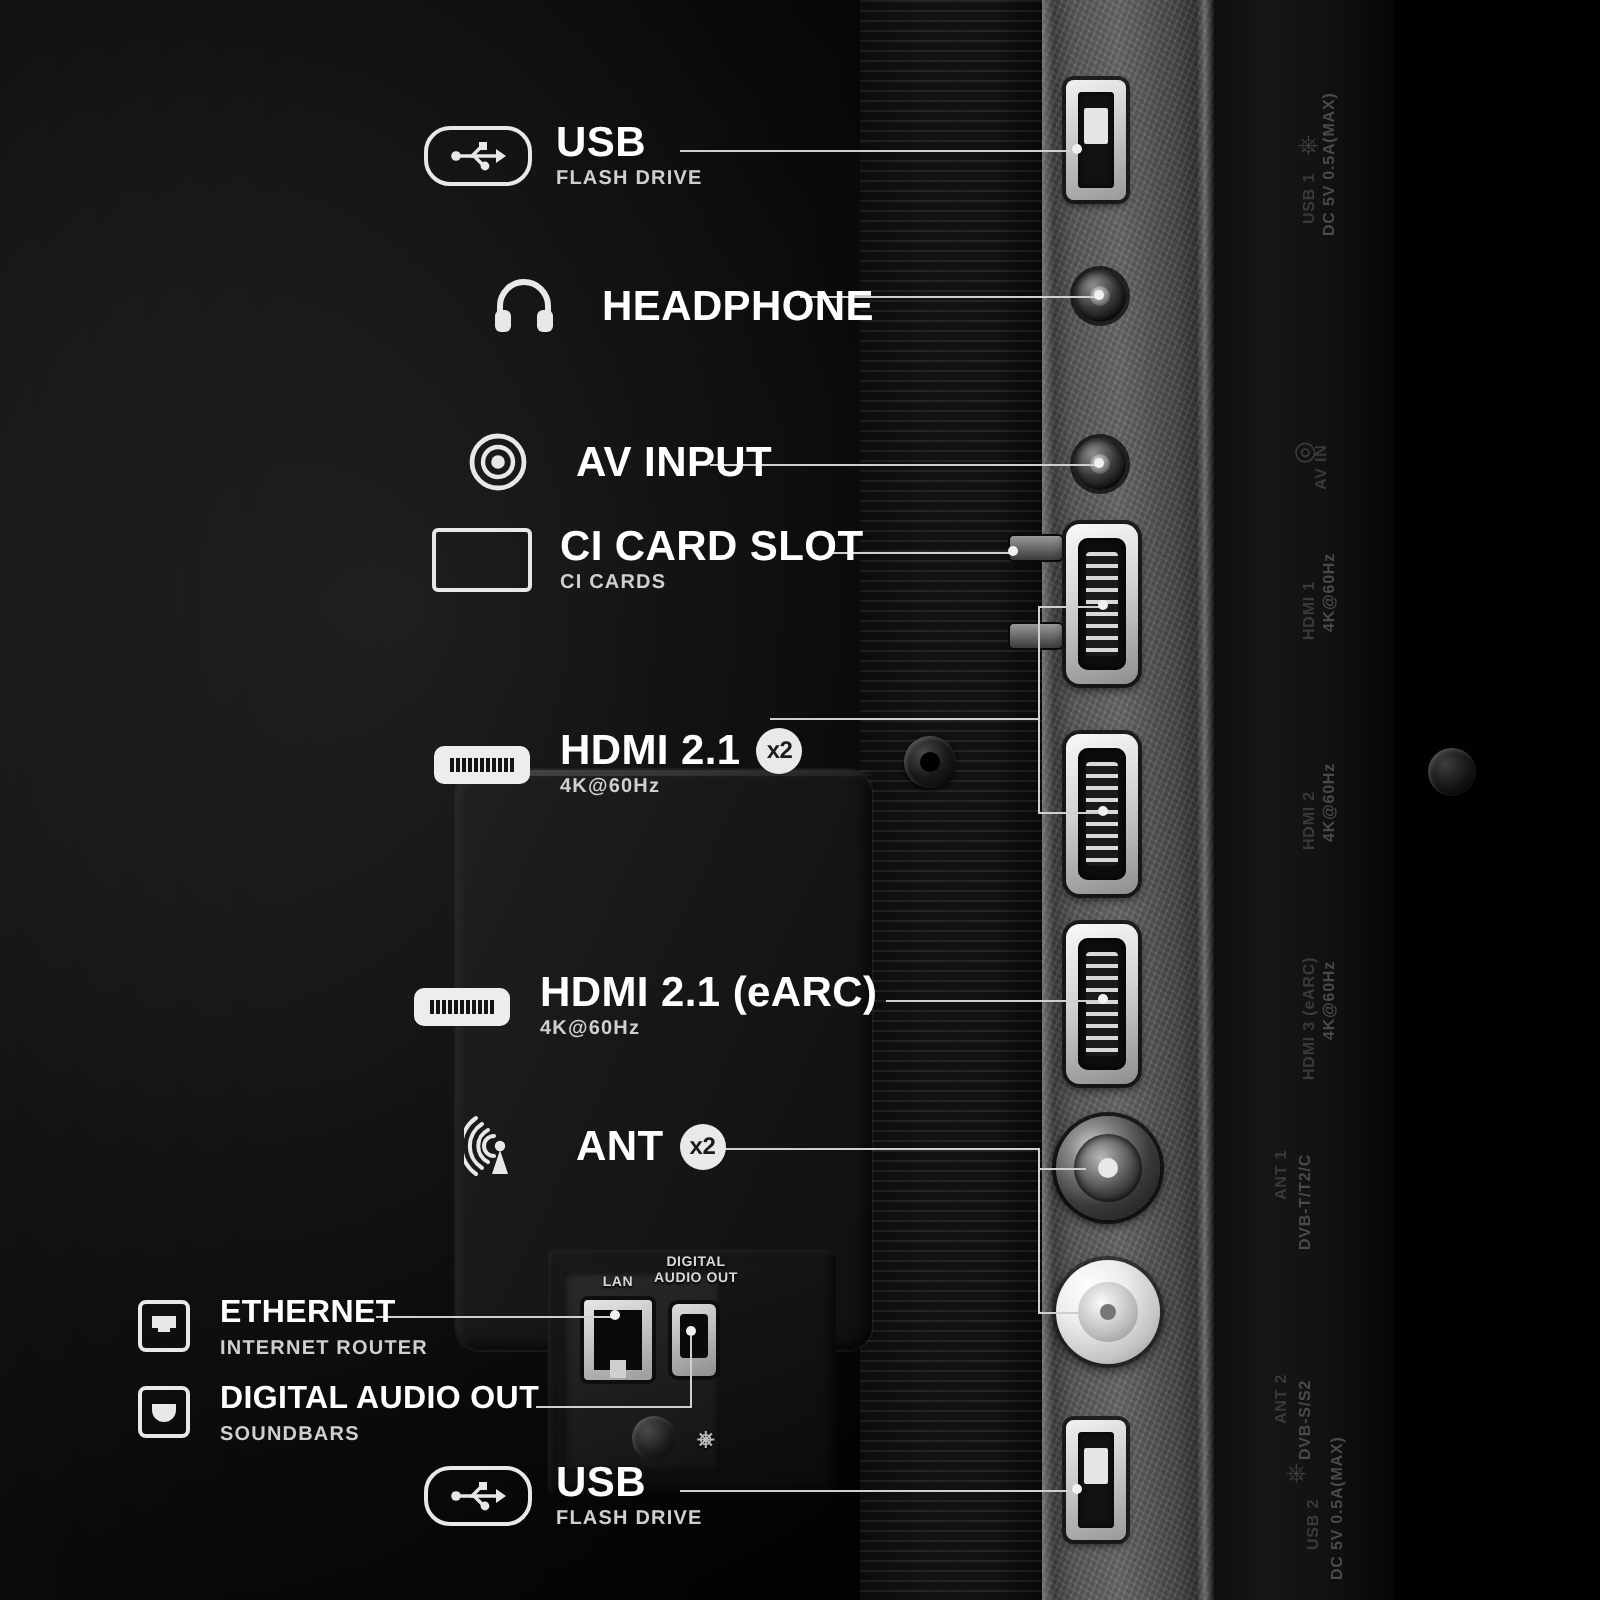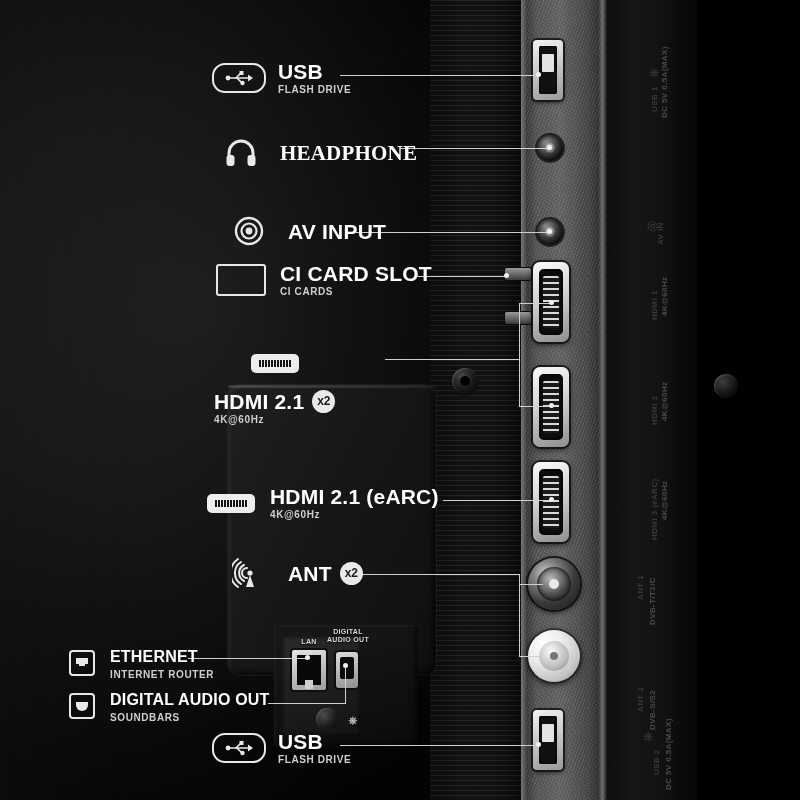--- a/index.html
+++ b/index.html
@@ -394,21 +394,21 @@
       </div>
     </div>
     <div class="co-text">
       <div class="co-title">
           <span>USB</span>
         </div>
       <div class="co-sub">FLASH DRIVE</div>
     </div>
   </div>
 
-  <div class="callout" style="left:214px;top:138px;font-family:Liberation Serif, serif;">
+  <div class="callout" style="left:235px;top:138px;">
     <div class="co-icon">
       <svg width="32" height="28" viewBox="0 0 32 28" aria-hidden="true">
         <path d="M4 18 V14 A12 12 0 0 1 28 14 V18" stroke="#e8e8e8" stroke-width="3" fill="none" stroke-linecap="round"></path>
         <rect x="1.5" y="16" width="8" height="11" rx="3" fill="#e8e8e8"></rect>
         <rect x="22.5" y="16" width="8" height="11" rx="3" fill="#e8e8e8"></rect>
       </svg>
     </div>
     <div class="co-text">
       <div class="co-title">
           <span>HEADPHONE</span>
@@ -436,21 +436,21 @@
       <div class="ic-box"></div>
     </div>
     <div class="co-text">
       <div class="co-title">
           <span>CI CARD SLOT</span>
         </div>
       <div class="co-sub">CI CARDS</div>
     </div>
   </div>
 
-  <div class="callout" style="left:214px;top:348px;flex-direction:column;">
+  <div class="callout" style="left:214px;top:364px;">
     <div class="co-icon">
       <div class="ic-hdmi">
           <i></i>
         </div>
     </div>
     <div class="co-text">
       <div class="co-title">
         <span>HDMI 2.1</span>
         <span class="x-badge">x2</span>
       </div>

